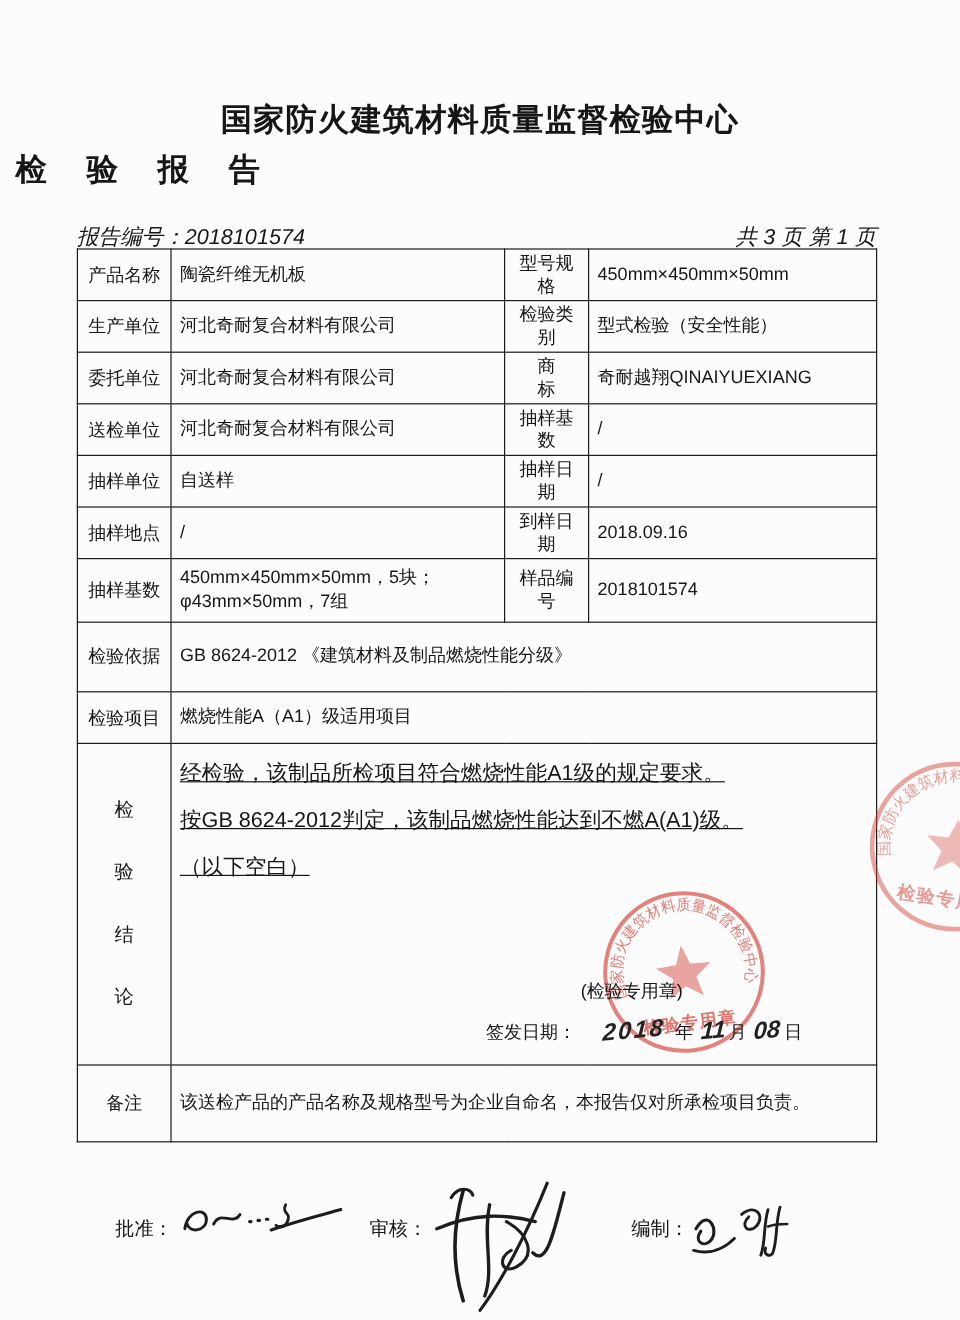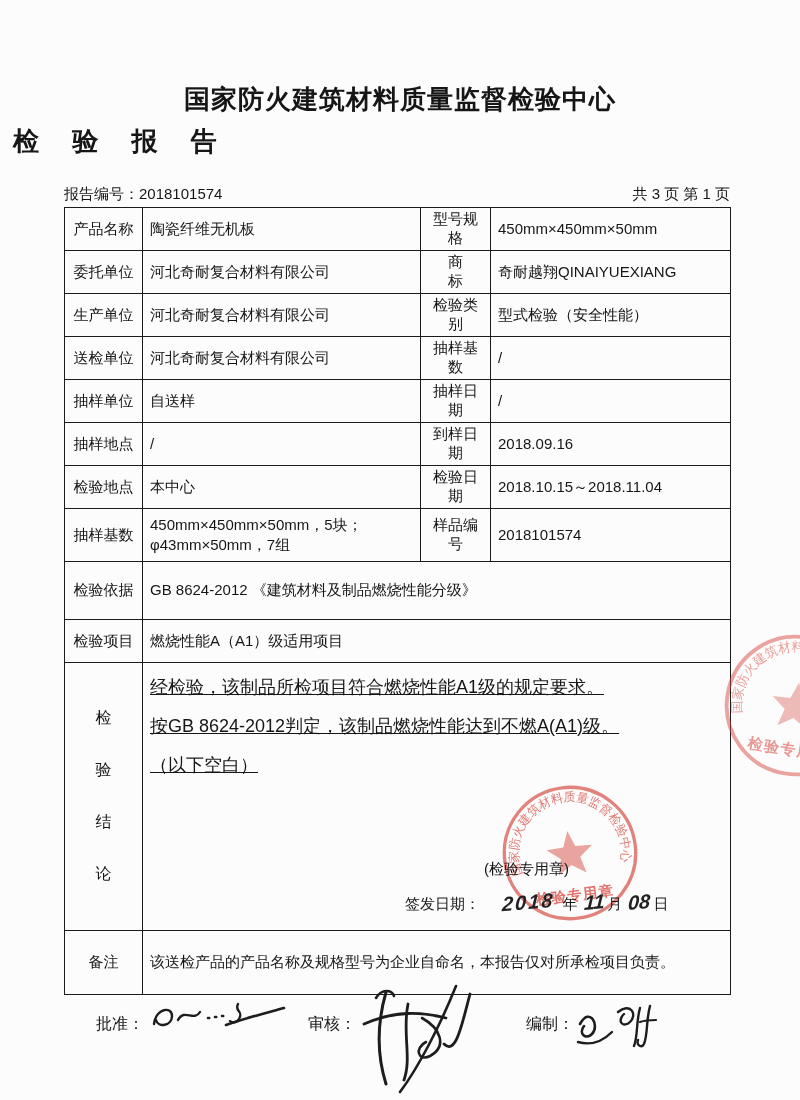--- a/index.html
+++ b/index.html
@@ -12,21 +12,22 @@
     position:absolute;top:82px;left:0;width:100%;text-align:center;
     font-size:26px;font-weight:bold;letter-spacing:1px;
   }
   .doc-title{
     position:absolute;top:124px;left:0;width:100%;text-align:left;
     font-size:26px;font-weight:bold;letter-spacing:13px;text-indent:13px;
   }
   .meta-row{
     position:absolute;top:185px;left:64px;width:666px;
     display:flex;justify-content:space-between;
-    font-size:15px;
+    font-size:18px;
+    font-style:italic;
   }
   table.report{
     position:absolute;top:207px;left:64px;width:666px;
     border-collapse:collapse;table-layout:fixed;
   }
   table.report td{
     border:1.5px solid #1b1b1b;font-size:15px;padding:2px 7px;
     overflow:hidden;
   }
   td.lbl{text-align:center;padding:2px 2px;}
@@ -80,54 +81,48 @@
         <col style="width:240px">
       </colgroup>
     <tbody>
       <tr class="h43">
         <td class="lbl">产品名称</td>
         <td class="val">陶瓷纤维无机板</td>
         <td class="lbl">型号规格</td>
         <td class="val">450mm×450mm×50mm</td>
       </tr>
       <tr class="h43">
+        <td class="lbl">生产单位</td>
+        <td class="val">河北奇耐复合材料有限公司</td>
+        <td class="lbl">检验类别</td>
+        <td class="val">型式检验（安全性能）</td>
+      </tr>
+      <tr class="h43">
         <td class="lbl">委托单位</td>
         <td class="val">河北奇耐复合材料有限公司</td>
         <td class="lbl">商　　标</td>
         <td class="val">奇耐越翔QINAIYUEXIANG</td>
-      </tr>
-      <tr class="h43">
-        <td class="lbl">生产单位</td>
-        <td class="val">河北奇耐复合材料有限公司</td>
-        <td class="lbl">检验类别</td>
-        <td class="val">型式检验（安全性能）</td>
       </tr>
       <tr class="h39">
         <td class="lbl">送检单位</td>
         <td class="val">河北奇耐复合材料有限公司</td>
         <td class="lbl">抽样基数</td>
         <td class="val">/</td>
       </tr>
       <tr class="h39">
         <td class="lbl">抽样单位</td>
         <td class="val">自送样</td>
         <td class="lbl">抽样日期</td>
         <td class="val">/</td>
       </tr>
       <tr class="h38">
         <td class="lbl">抽样地点</td>
         <td class="val">/</td>
         <td class="lbl">到样日期</td>
         <td class="val">2018.09.16</td>
-      </tr>
-      <tr class="h38">
-        <td class="lbl">检验地点</td>
-        <td class="val">本中心</td>
-        <td class="lbl">检验日期</td>
-        <td class="val">2018.10.15～2018.11.04</td>
       </tr>
       <tr class="h53">
         <td class="lbl">抽样基数</td>
         <td class="val">450mm×450mm×50mm，5块；φ43mm×50mm，7组</td>
         <td class="lbl">样品编号</td>
         <td class="val">2018101574</td>
       </tr>
       <tr class="h58">
         <td class="lbl">检验依据</td>
         <td class="val" colspan="3">GB 8624-2012 《建筑材料及制品燃烧性能分级》</td>

